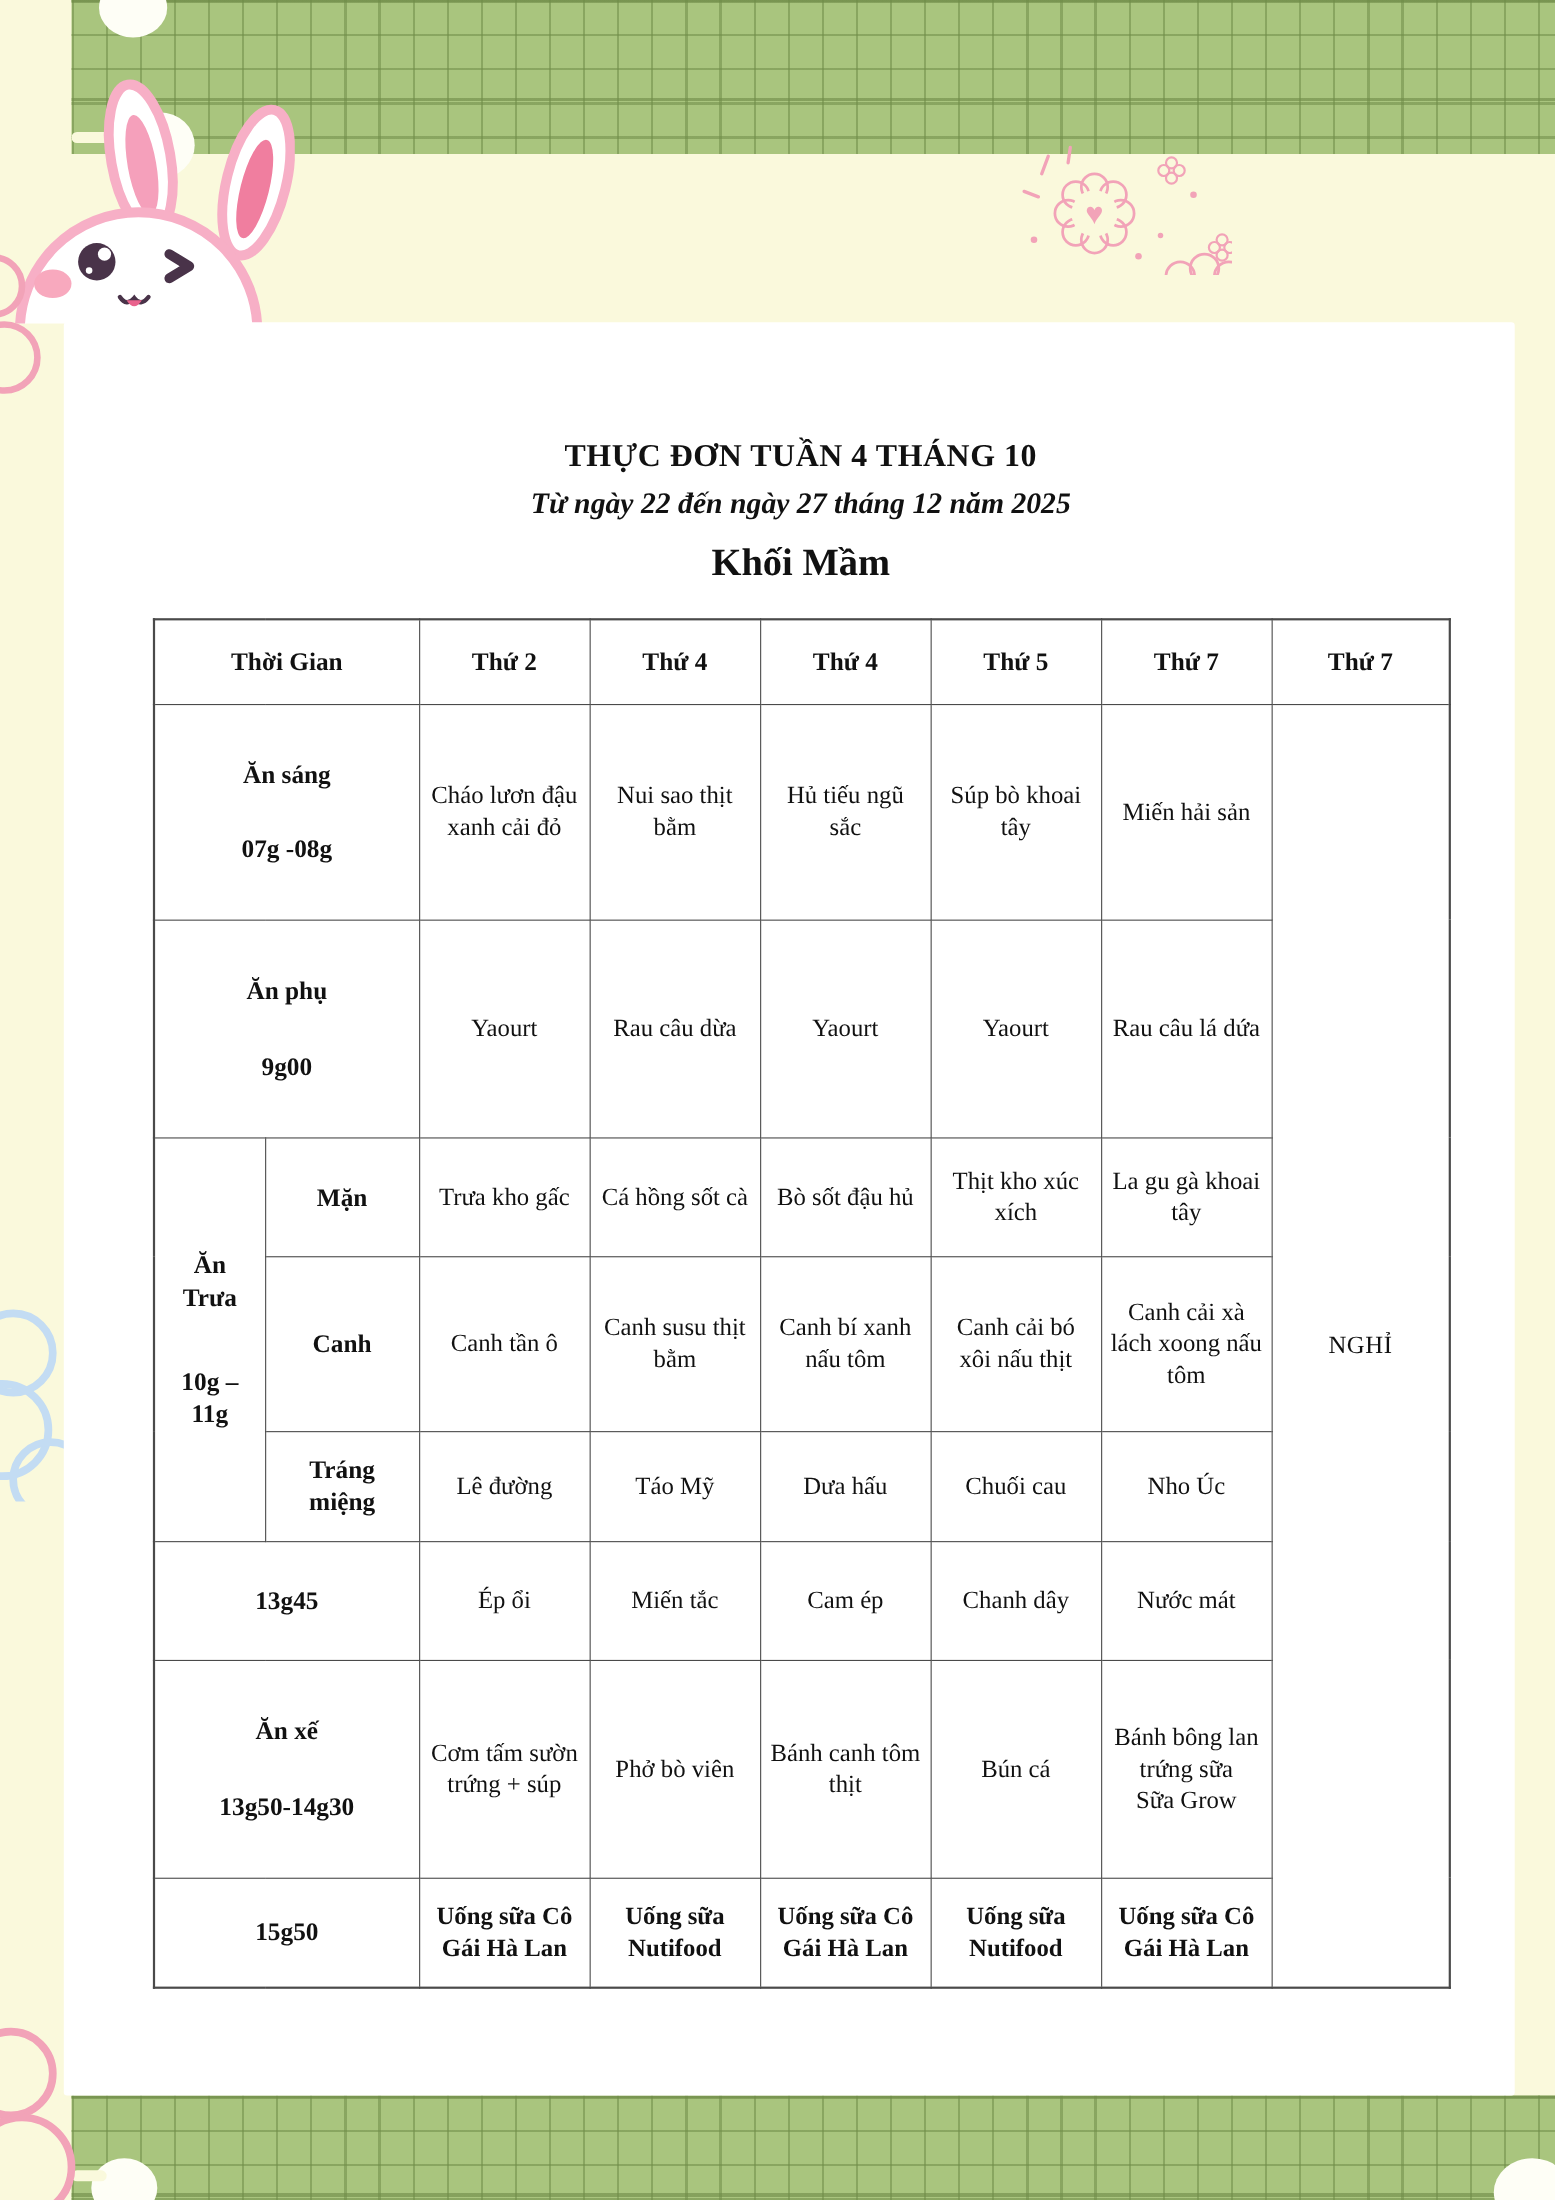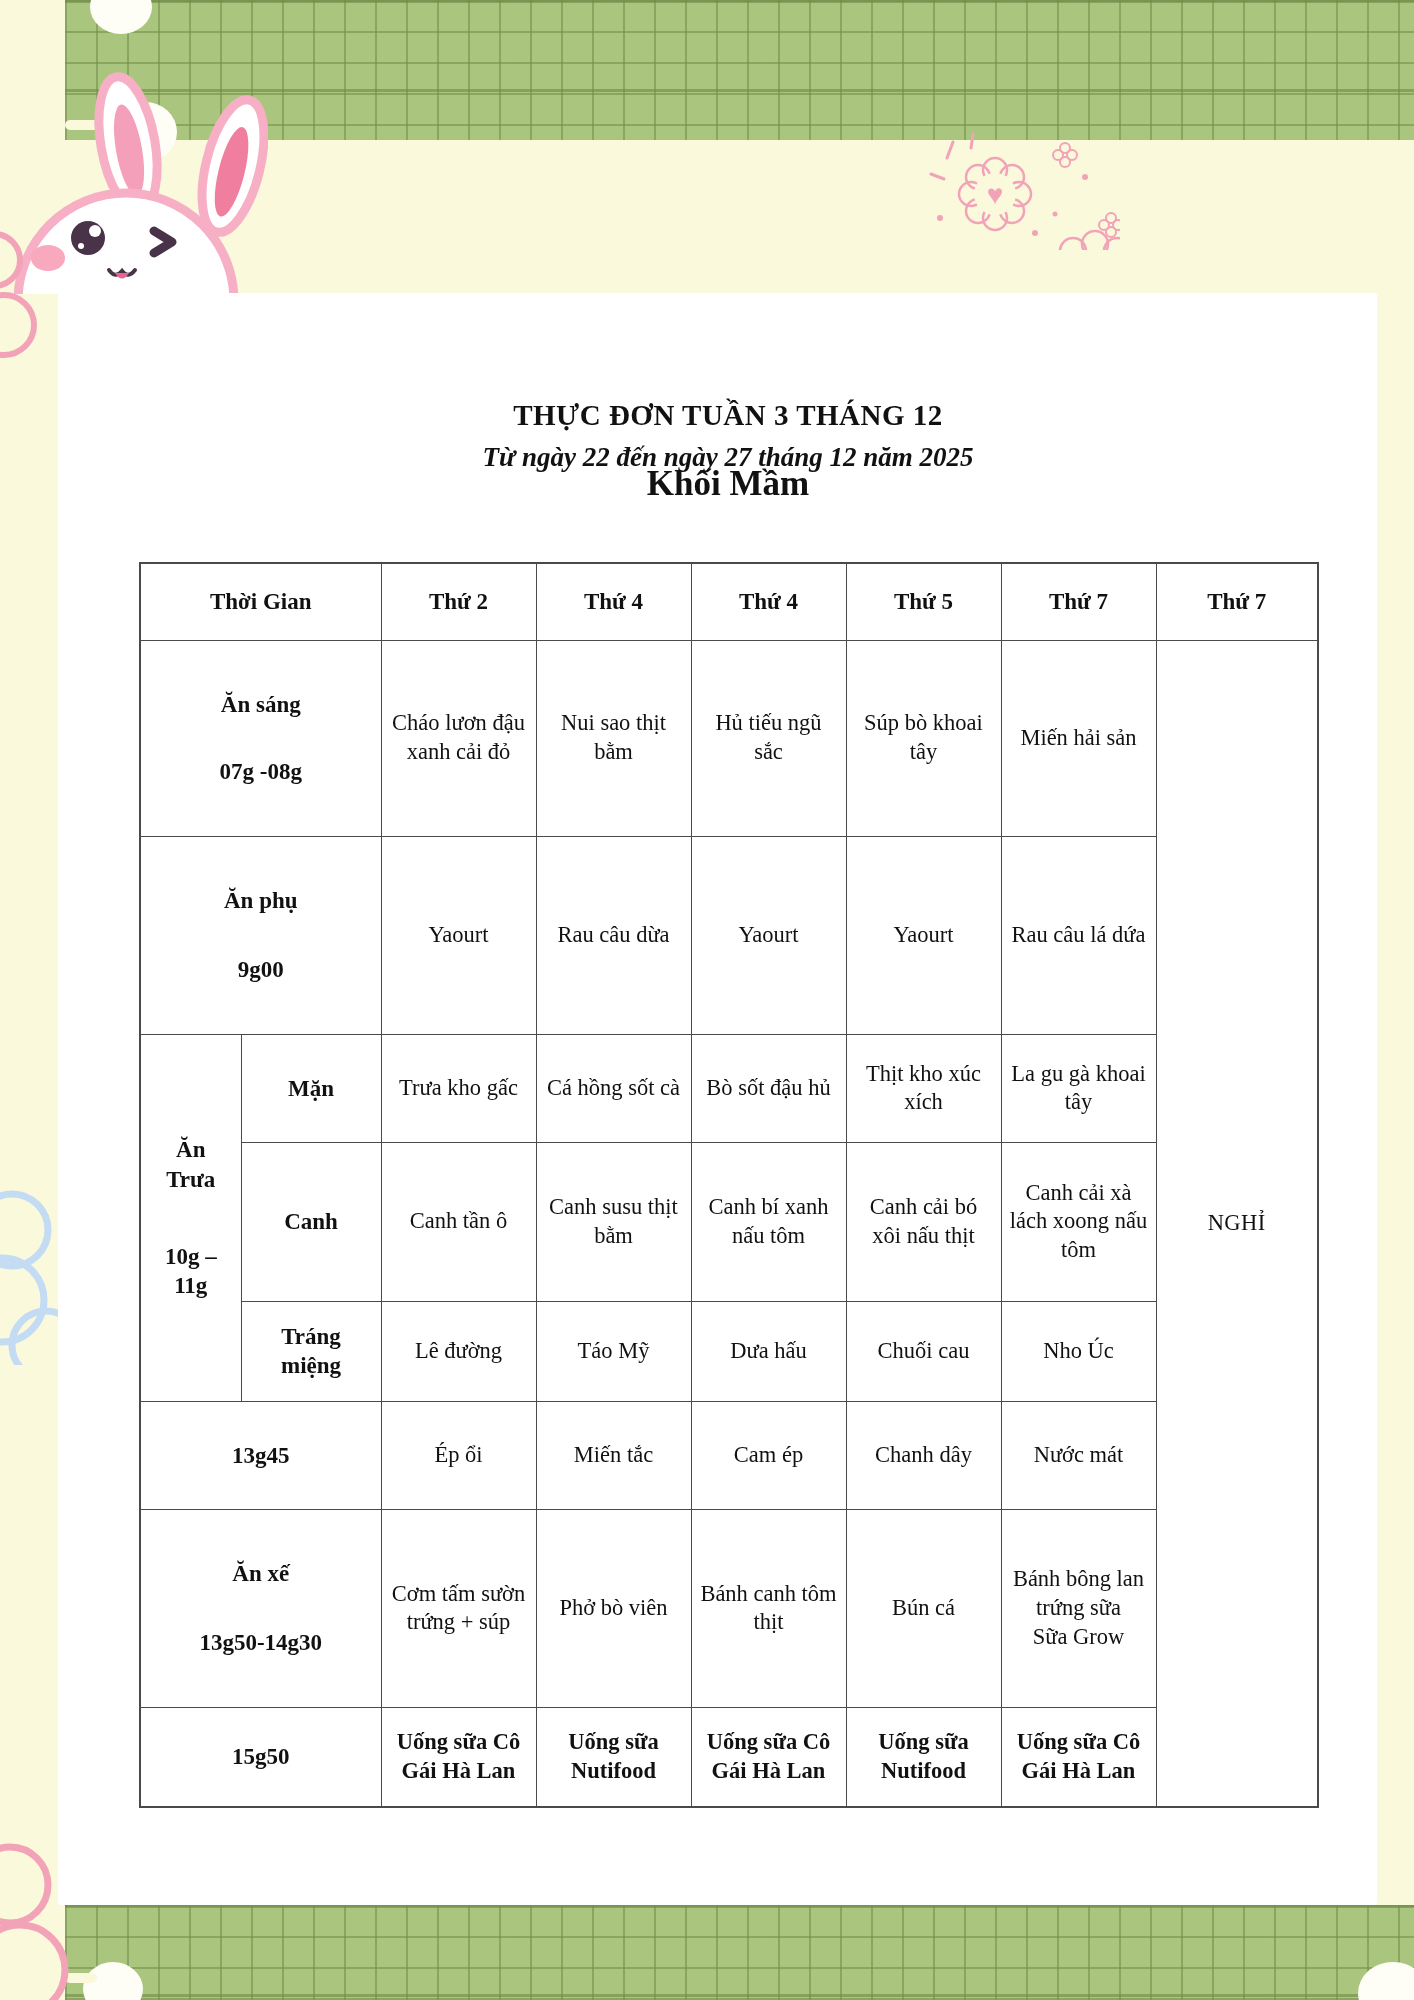--- a/index.html
+++ b/index.html
@@ -42,21 +42,21 @@
   
   .doodle{position:absolute;z-index:1;}
   .pink-stroke{stroke:var(--doodle-pink);fill:none;}
   .pink-fill{fill:var(--doodle-pink);}
   .blue-stroke{stroke:var(--doodle-blue);fill:none;}
   .bunny-outline{stroke:var(--bunny-pink);}
   
   .headings{position:absolute;left:139px;width:1178px;text-align:center;z-index:3;}
   .doc-title{top:399px;font-size:29px;font-weight:bold;letter-spacing:.5px;}
   .doc-subtitle{top:442px;font-size:27px;font-weight:bold;font-style:italic;}
-  .doc-group{top:464px;font-size:35px;font-weight:bold;}
+  .doc-group{top:492px;font-size:35px;font-weight:bold;}
   
   .table-wrap{position:absolute;left:139px;top:562px;z-index:3;}
   table.menu{
     border-collapse:collapse;table-layout:fixed;width:1178px;
     border:2px solid var(--table-border);
   }
   table.menu th,table.menu td{
     border:1.5px solid var(--table-border);
     text-align:center;vertical-align:middle;
     padding:20px 7px;white-space:pre-line;line-height:1.28;
@@ -163,21 +163,21 @@
   <circle cx="74" cy="160" r="34" class="blue-stroke" stroke-width="7"></circle>
 </svg>
 
 <svg class="doodle" style="left:-25px;top:1840px;width:110px;height:160px;" viewBox="0 0 110 160">
   <circle cx="35" cy="45" r="38" fill="#FFFDF6" class="pink-stroke" stroke-width="7"></circle>
   <circle cx="45" cy="130" r="45" fill="#FFFDF6" class="pink-stroke" stroke-width="7"></circle>
 </svg>
 
 <div class="card"></div>
 
-<div class="headings doc-title">THỰC ĐƠN TUẦN 3 THÁNG 12</div>
+<div class="headings doc-title">THỰC ĐƠN TUẦN 4 THÁNG 10</div>
 <div class="headings doc-subtitle">Từ ngày 22 đến ngày 27 tháng 12 năm 2025</div>
 <div class="headings doc-group">Khối Mầm</div>
 
 <div class="table-wrap">
   <table class="menu">
     <colgroup>
       <col style="width:101px">
         <col style="width:140px">
       <col style="width:155px">
         <col style="width:155px">

